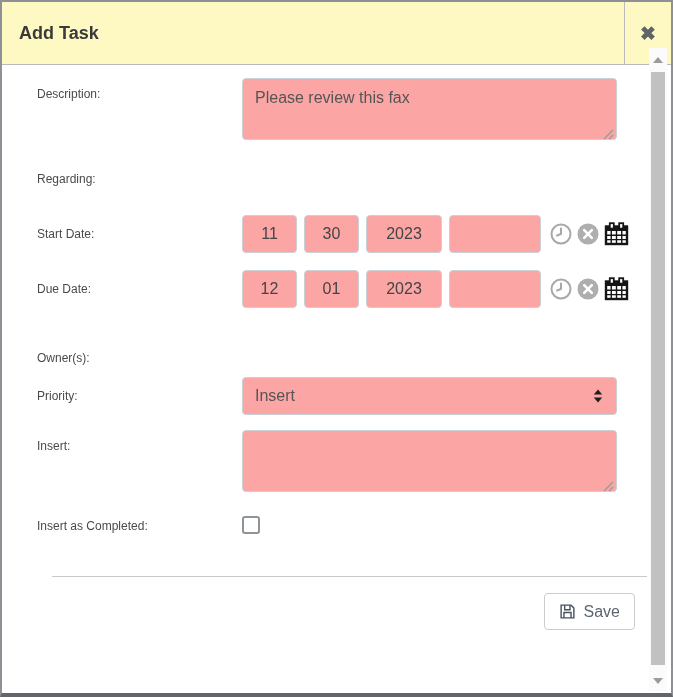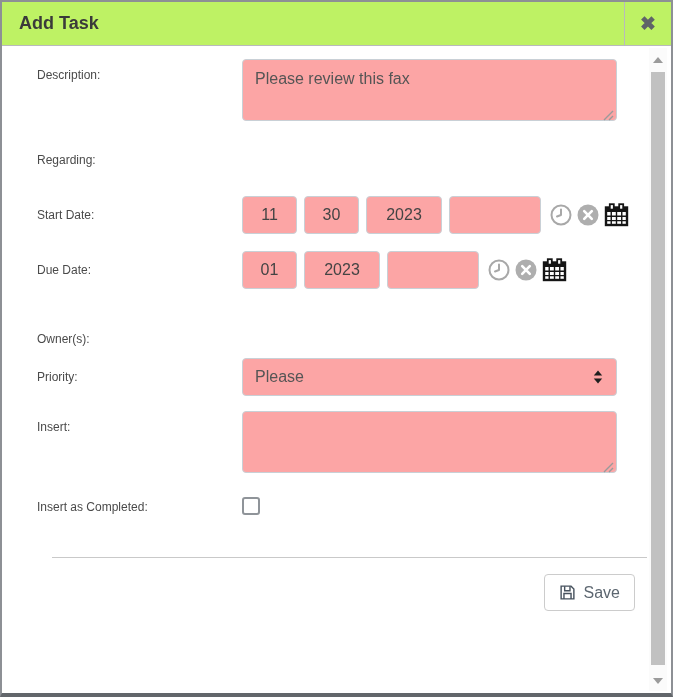--- a/index.html
+++ b/index.html
@@ -14,22 +14,22 @@
     height: 697px;
     border: 2px solid #8d9095;
     border-bottom: 4px solid #62666b;
     background: #ffffff;
     overflow: hidden;
   }
   
   .modal-header {
     display: flex;
     align-items: stretch;
-    height: 44px;
-    background: #bef264;
+    height: 63px;
+    background: #fef9c3;
     border-bottom: 1px solid #b9babc;
   }
   .modal-title {
     flex: 1;
     display: flex;
     align-items: center;
     padding-left: 17px;
     font-size: 18px;
     font-weight: bold;
     color: #3a3a3a;
@@ -258,20 +258,21 @@
             <rect x="15.2" y="1.2" width="4" height="5.4" fill="#fff" stroke="#151515" stroke-width="1.8"></rect>
             <path d="M7.25 9 V22 M12.5 9 V22 M17.75 9 V22 M2 13.2 H23 M2 17.6 H23" stroke="#151515" stroke-width="1.4" fill="none"></path>
           </svg>
         </button>
       </div>
     </div>
 
     <div class="row row-date last v-center">
       <div class="row-label">Due Date:</div>
       <div class="date-group">
+        <input class="date-input mm" value="12" style="">
         <input class="date-input dd" value="01" style="">
         <input class="date-input yyyy" value="2023" style="">
         <input class="date-input time" style="">
         <button class="icon-btn">
           <svg width="22" height="22" viewBox="0 0 22 22">
             <circle cx="11" cy="11" r="9.5" fill="none" stroke="#a8a8a8" stroke-width="2"></circle>
             <path d="M11 11 V5.5 M11 11 L7 12.5" stroke="#a8a8a8" stroke-width="2" stroke-linecap="round" fill="none"></path>
           </svg>
         </button>
         <button class="icon-btn">
@@ -293,21 +294,21 @@
     </div>
 
     <div class="row owner-row">
       <div class="row-label" style="padding-top:16px">Owner(s):</div>
     </div>
 
     <div class="row row-priority v-center">
       <div class="row-label">Priority:</div>
       <div class="field-col">
         <div class="fake-select">
-          <span class="select-text">Please</span>
+          <span class="select-text">Insert</span>
           <svg width="12" height="16" viewBox="0 0 12 16">
             <path d="M6 1.5 L10.2 6.6 H1.8 Z" fill="#1f1f1f"></path>
             <path d="M6 14.5 L10.2 9.4 H1.8 Z" fill="#1f1f1f"></path>
           </svg>
         </div>
       </div>
     </div>
 
     <div class="row row-notes">
       <div class="row-label">Insert:</div>

